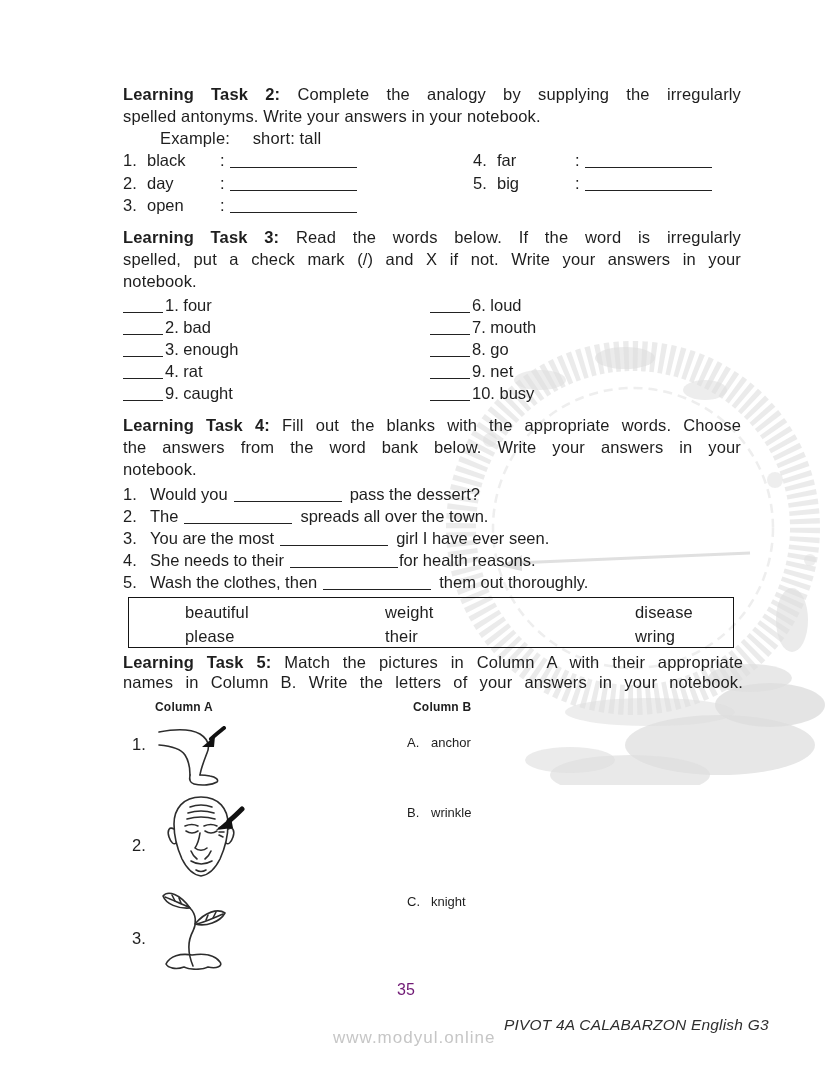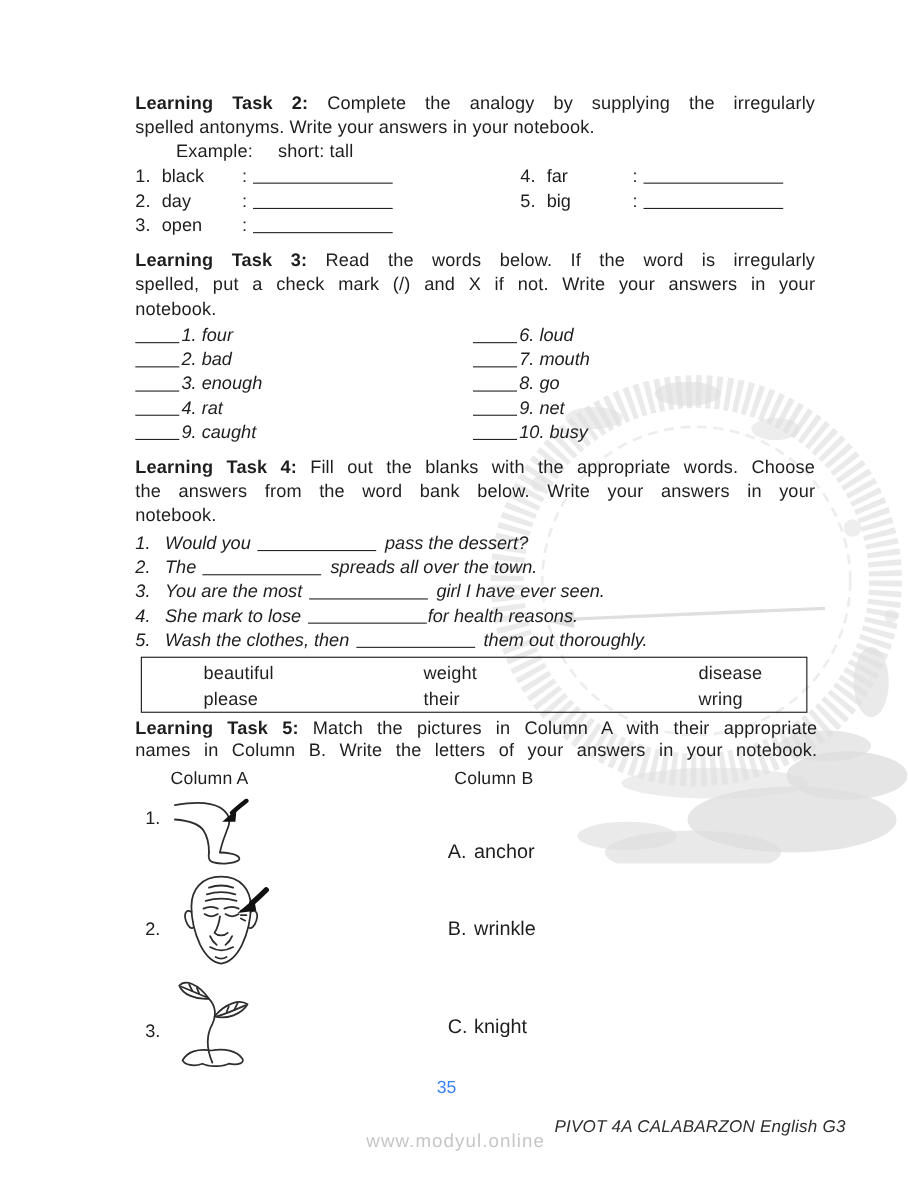--- a/index.html
+++ b/index.html
@@ -21,47 +21,47 @@
   .t2row { height:22.5px; white-space:nowrap; font-size:16.5px; }
   .t2no { display:inline-block; width:24px; }
   .t2w  { display:inline-block; width:73px; }
   .t2wR { display:inline-block; width:78px; }
   .t2c  { display:inline-block; width:10px; }
   .t2blank { width:127px; }
 
   
   .t3row { height:22px; white-space:nowrap; font-size:16.5px; }
   .t3blank { width:40px; }
-  .t3lbl { margin-left:2px;font-style:italic; }
+  .t3lbl { margin-left:2px; }
 
   
   .t4row { height:22px; white-space:nowrap; font-size:16.5px; }
   .t4no { display:inline-block; width:27px; }
   .t4blank { width:108px; margin-left:6px; margin-right:8px; }
   .t4blank.tight { margin-right:1px; }
 
   
   #wordbank {
     position:absolute; left:128px; top:597px; width:604px; height:49px;
     border:1.6px solid #151515; background:transparent;
   }
   .wb-row { display:grid; grid-template-columns:200px 250px 1fr;
             padding-left:56px; height:24px; align-items:center;
             font-size:16.5px; letter-spacing:0.15px; }
   .wb-row:first-child { margin-top:2px; }
 
-  .colhead { position:absolute; font-size:16px; font-weight:400; letter-spacing:0.2px; }
+  .colhead { position:absolute; font-size:12px; font-weight:700; letter-spacing:0.2px; }
   .picno { position:absolute; font-size:16.5px; }
-  .optrow { position:absolute; font-size:18px; white-space:nowrap;margin-top:29px; }
+  .optrow { position:absolute; font-size:13px; white-space:nowrap; }
   .optletter { display:inline-block; width:24px; }
 
   .line-art { stroke:#2d2d2d; stroke-width:1.6; fill:none;
               stroke-linecap:round; stroke-linejoin:round; }
 
-  #footer-pageno { position:absolute; left:397px; top:981px; font-size:16px; color:#3b82f6; }
+  #footer-pageno { position:absolute; left:397px; top:981px; font-size:16px; color:#701a75; }
   #footer-book { position:absolute; left:504px; top:1016px; font-size:15.5px;
                  font-style:italic; color:#2e2e2e; letter-spacing:0.2px; }
   #site-watermark { position:absolute; left:333px; top:1028px; font-size:17px;
                     color:#c6c6c6; letter-spacing:1px; }
 
   #stamp { position:absolute; left:420px; top:320px; width:405px; height:465px;
            z-index:0; filter:blur(0.7px); }
   .content { z-index:1; }
 </style>
 </head>
@@ -156,32 +156,32 @@
   </div>
 
   <div class="sec content" id="task4" style="left:123px; top:414px; width:618px;">
     <div class="para jline">
       <b>Learning Task 4:</b>
       <span>Fill out the blanks with the appropriate words. Choose</span>
     </div>
     <div class="para jline">the answers from the word bank below. Write your answers in your</div>
     <div class="para lline">notebook.</div>
 
-    <div style="margin-top:5px;font-style:italic;">
+    <div style="margin-top:5px;">
       <div class="t4row">
         <span class="t4no">1.</span><span>Would you</span><span class="blank t4blank"></span><span>pass the dessert?</span>
       </div>
       <div class="t4row">
         <span class="t4no">2.</span><span>The</span><span class="blank t4blank"></span><span>spreads all over the town.</span>
       </div>
       <div class="t4row">
         <span class="t4no">3.</span><span>You are the most</span><span class="blank t4blank"></span><span>girl I have ever seen.</span>
       </div>
       <div class="t4row">
-        <span class="t4no">4.</span><span>She mark to lose</span><span class="blank t4blank tight"></span><span>for health reasons.</span>
+        <span class="t4no">4.</span><span>She needs to their</span><span class="blank t4blank tight"></span><span>for health reasons.</span>
       </div>
       <div class="t4row">
         <span class="t4no">5.</span><span>Wash the clothes, then</span><span class="blank t4blank"></span><span>them out thoroughly.</span>
       </div>
     </div>
   </div>
 
   <div id="wordbank" class="content">
     <div class="wb-row">
       <span>beautiful</span>

